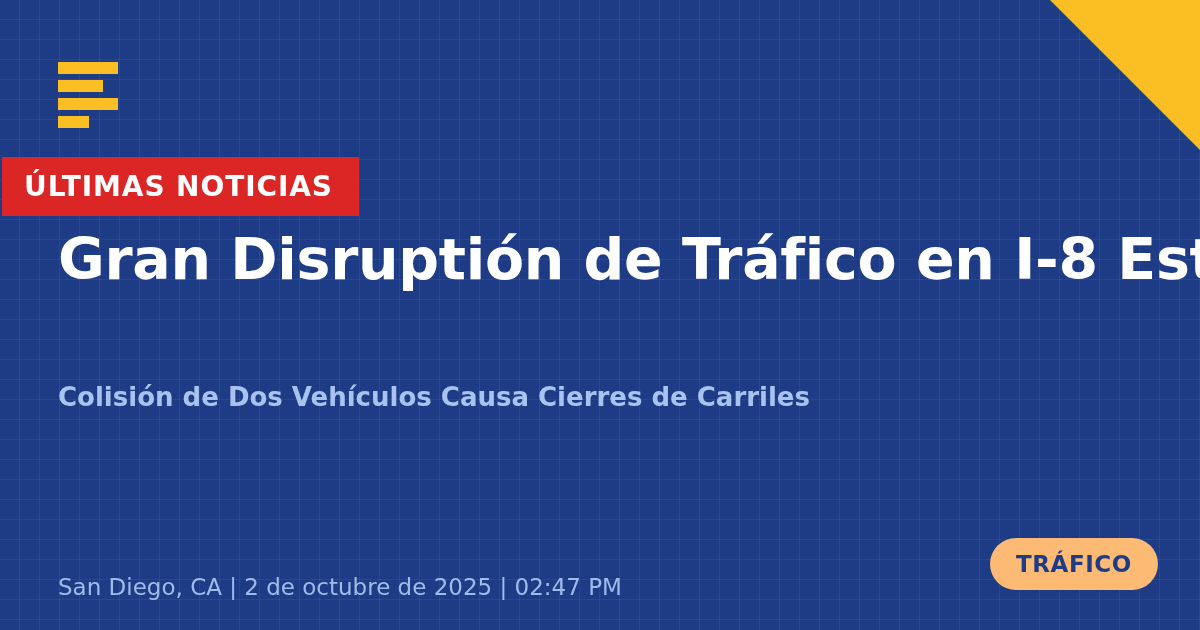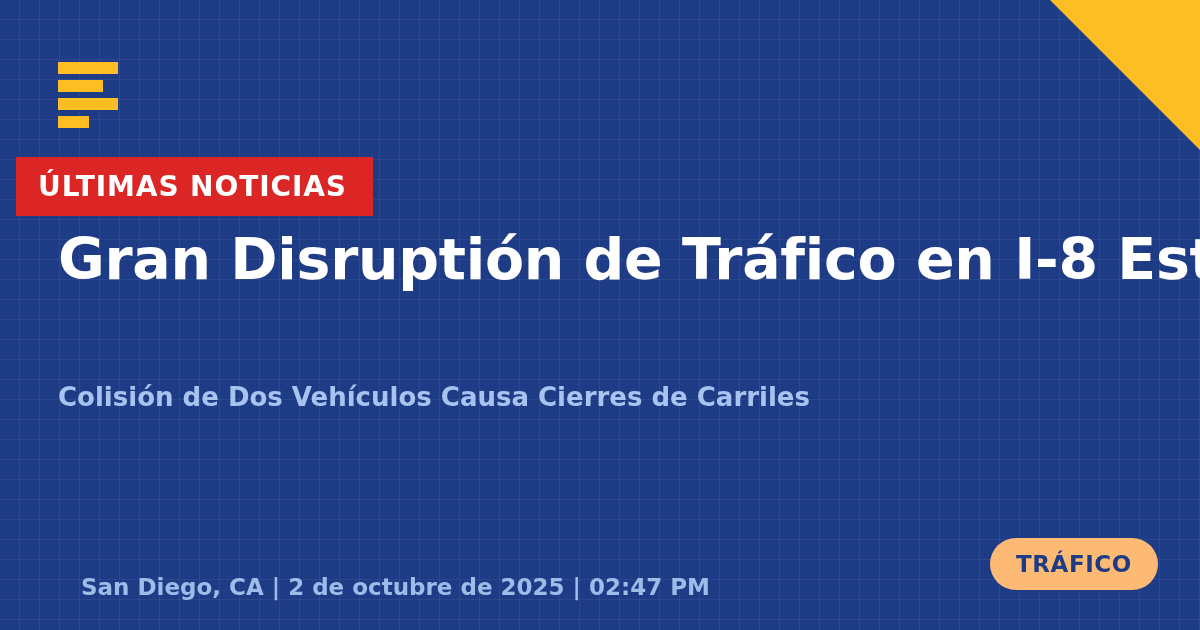--- a/index.html
+++ b/index.html
@@ -72,21 +72,21 @@
     background-color: #fbbf24;
     display: block;
   }
   .logo-bar.w-long  { width: 60px; }
   .logo-bar.w-mid   { width: 45px; }
   .logo-bar.w-short { width: 31px; }
 
   
   .breaking-badge {
     position: absolute;
-    left: 16px;
+    left: 2px;
     top: 157px;
     height: 59px;
     background-color: #dc2626;
     color: #ffffff;
     display: flex;
     align-items: center;
     padding: 0 26px 0 22px;
     box-sizing: border-box;
     font-size: 28px;
     font-weight: 700;
@@ -123,24 +123,23 @@
     line-height: 1.35;
   }
 
   
   .meta-line {
     position: absolute;
     left: 58px;
     bottom: 28px;
     color: #9fbbea;
     font-size: 23px;
-    font-weight: 700;
+    font-weight: 400;
     line-height: 1.2;
     white-space: nowrap;
-    margin-left: 23px;
   }
 
   
   .category-pill {
     position: absolute;
     right: 42px;
     top: 538px;
     height: 52px;
     min-width: 160px;
     background-color: #fdba74;

